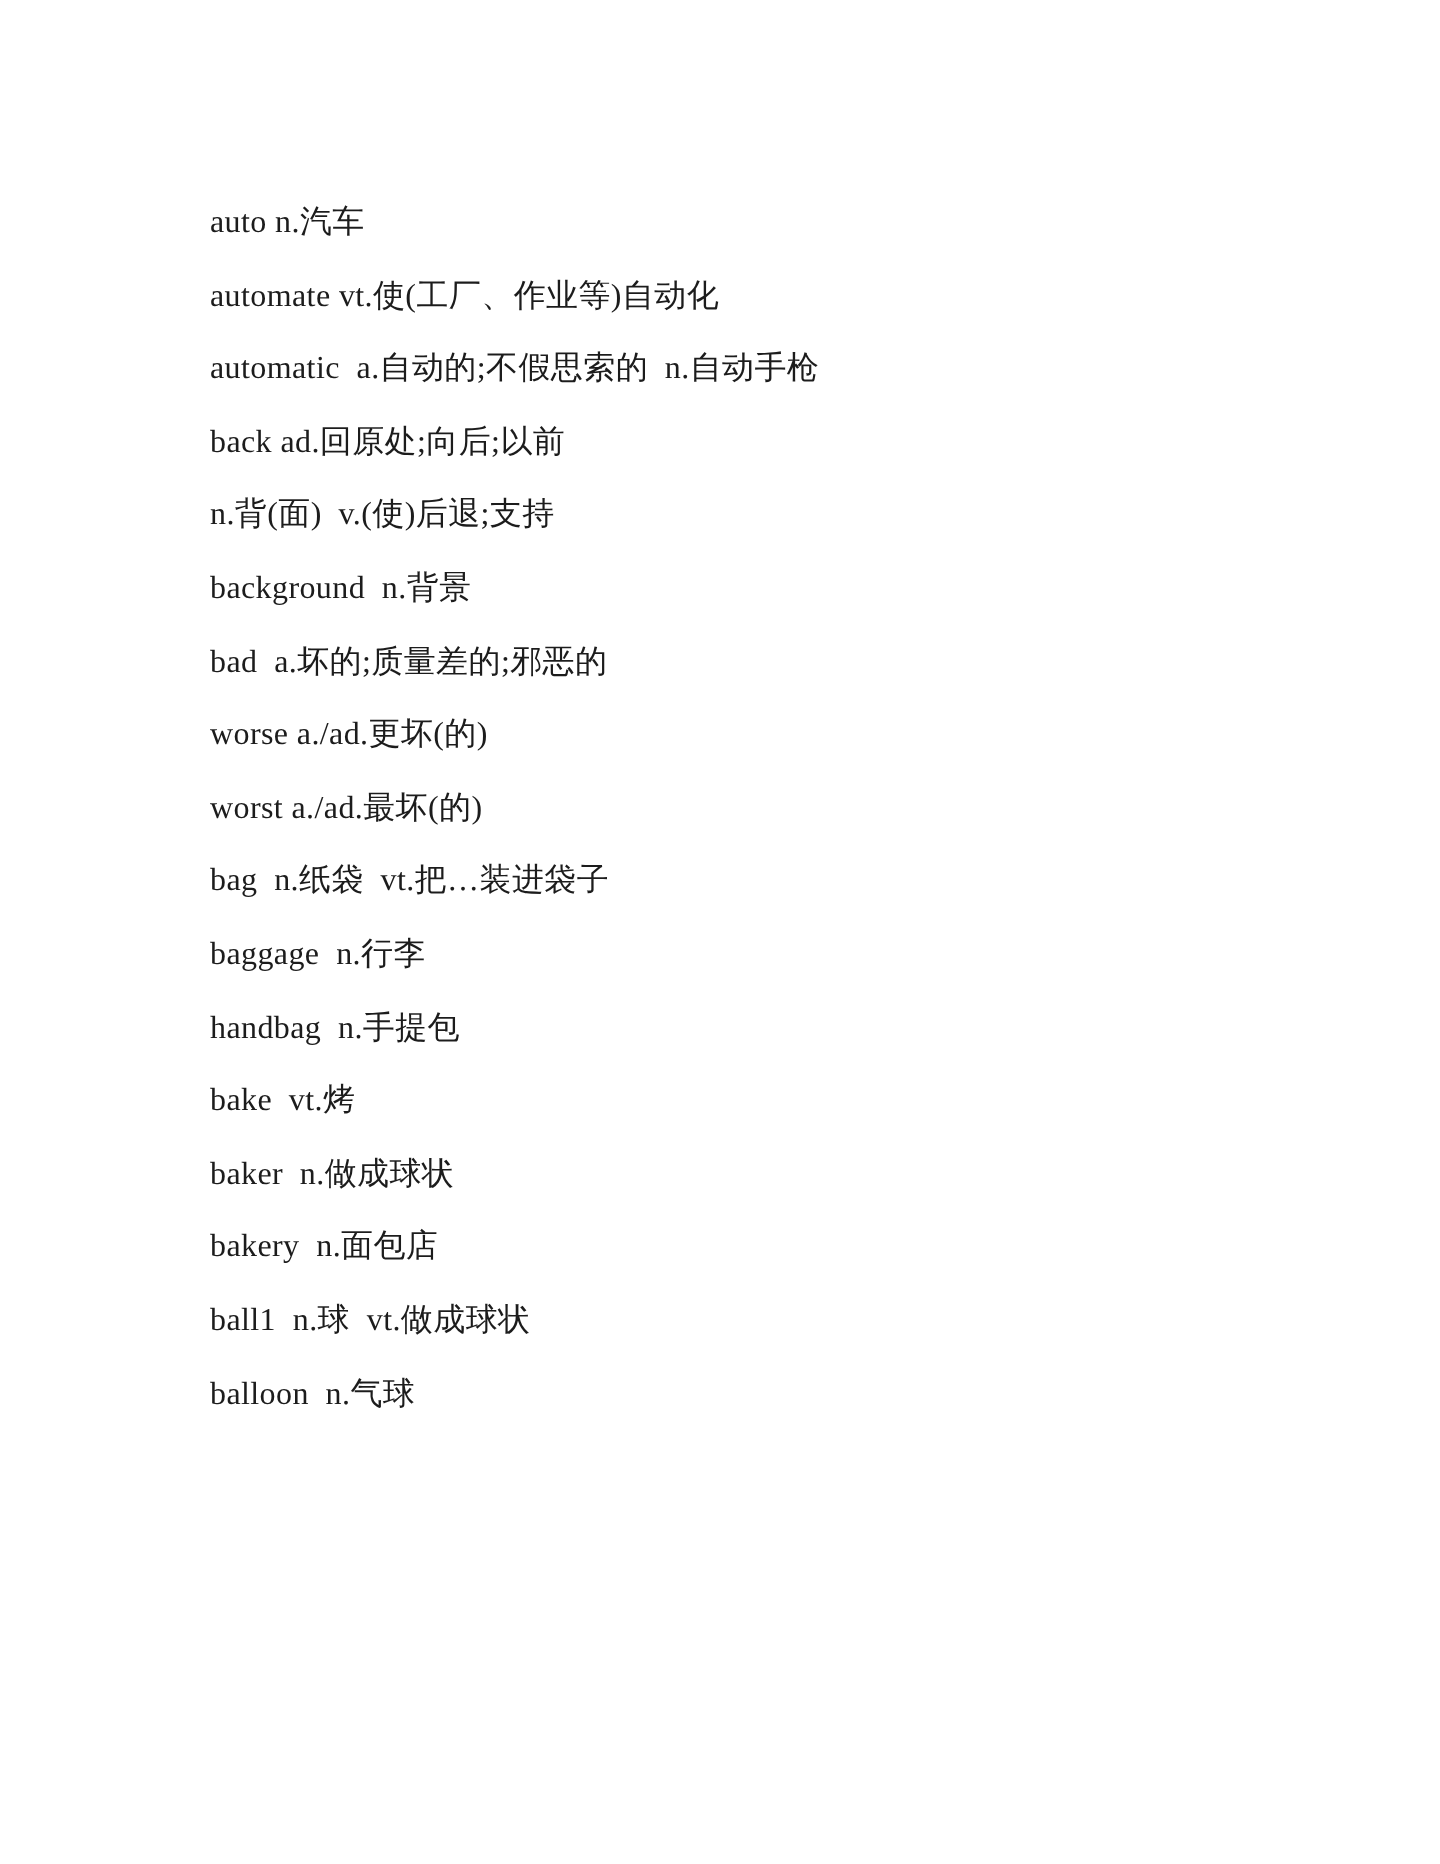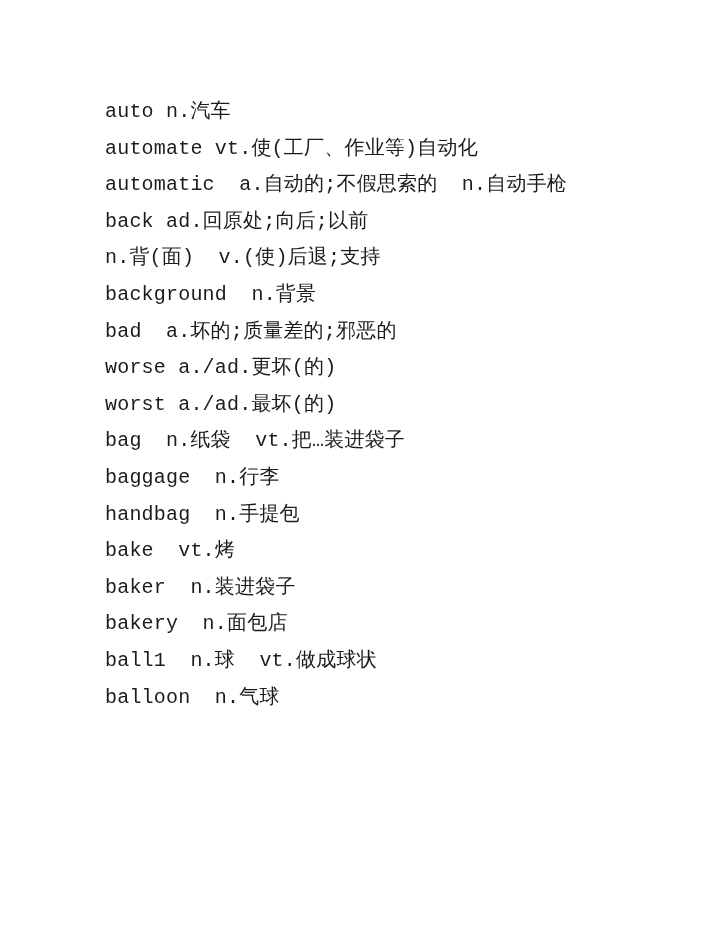--- a/index.html
+++ b/index.html
@@ -15,22 +15,22 @@
     overflow: hidden;
     box-sizing: border-box;
   }
   .word-list {
     position: absolute;
     top: 94px;
     left: 105px;
     right: 40px;
   }
   .word-entry {
-    font-family: Liberation Mono, monospace;
-    font-size: 20px;
+    font-family: Liberation Serif, serif;
+    font-size: 16px;
     line-height: 36.6px;
     height: 36.6px;
     color: #1c1c1c;
     white-space: pre;
     letter-spacing: 0.2px;
   }
 </style>
 </head>
 <body>
 
@@ -42,18 +42,18 @@
       <div class="word-entry">back ad.回原处;向后;以前</div>
       <div class="word-entry">n.背(面)  v.(使)后退;支持</div>
       <div class="word-entry">background  n.背景</div>
       <div class="word-entry">bad  a.坏的;质量差的;邪恶的</div>
       <div class="word-entry">worse a./ad.更坏(的)</div>
       <div class="word-entry">worst a./ad.最坏(的)</div>
       <div class="word-entry">bag  n.纸袋  vt.把…装进袋子</div>
       <div class="word-entry">baggage  n.行李</div>
       <div class="word-entry">handbag  n.手提包</div>
       <div class="word-entry">bake  vt.烤</div>
-      <div class="word-entry">baker  n.装进袋子</div>
+      <div class="word-entry">baker  n.做成球状</div>
       <div class="word-entry">bakery  n.面包店</div>
       <div class="word-entry">ball1  n.球  vt.做成球状</div>
       <div class="word-entry">balloon  n.气球</div>
     </div>
 </div>
 
 </body></html>

